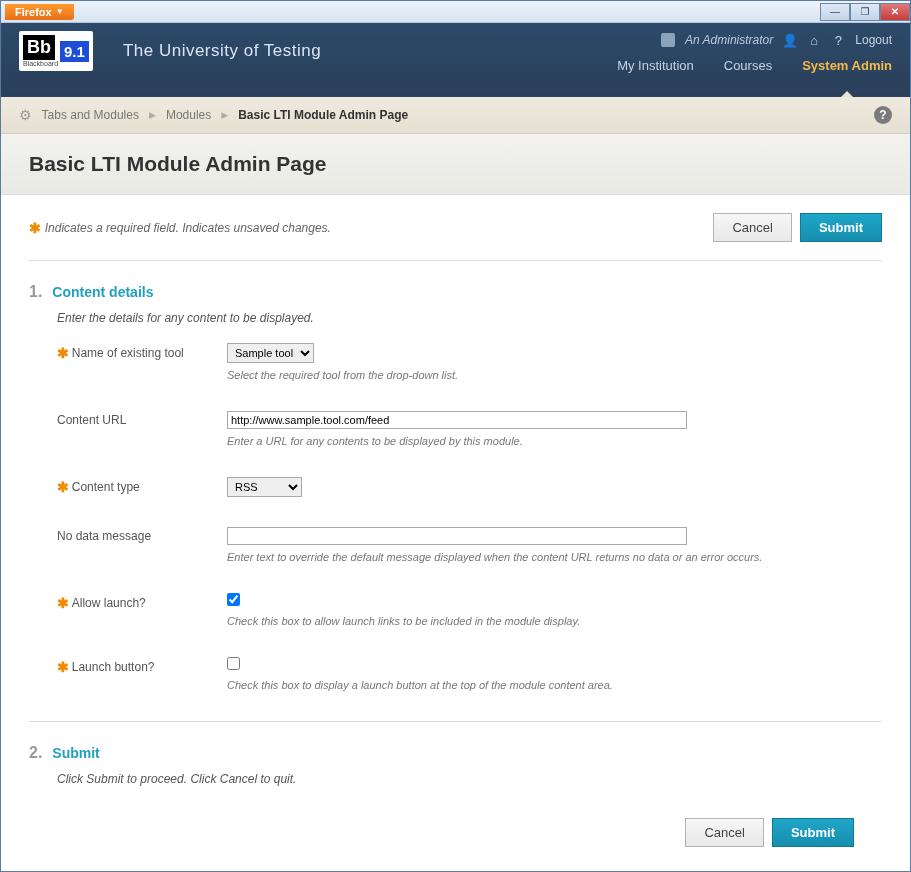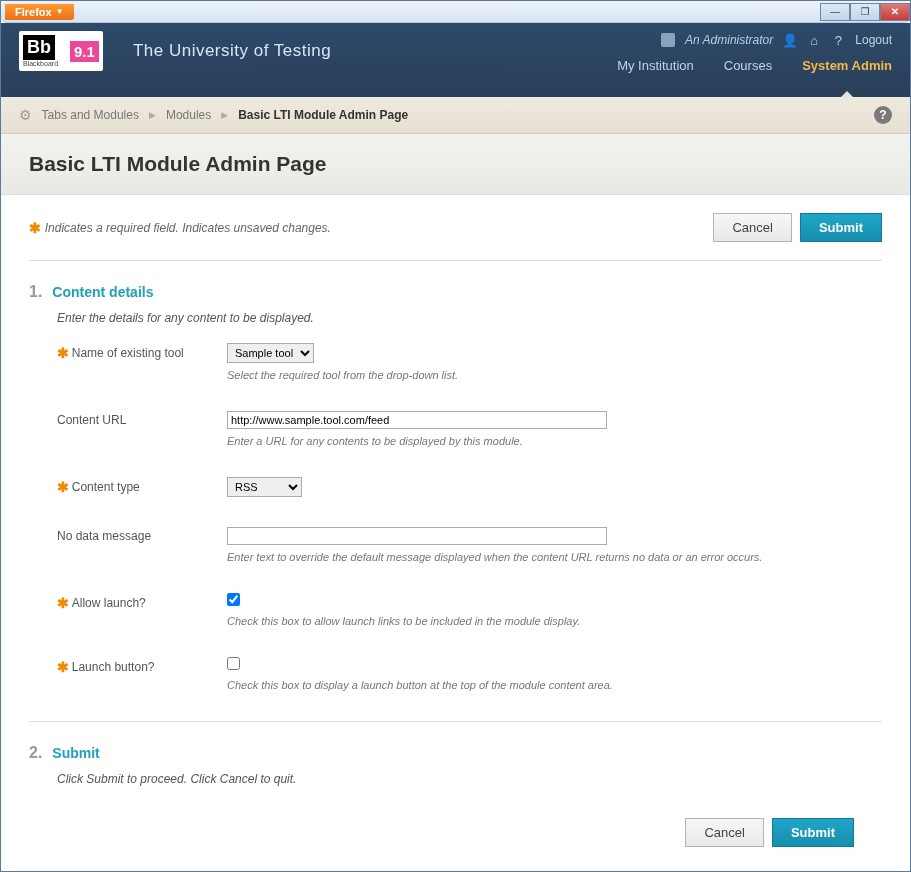--- a/index.html
+++ b/index.html
@@ -1,34 +1,34 @@
 <!DOCTYPE html>
 <html><head>
 <meta charset="utf-8">
 <style>
 * { margin: 0; padding: 0; box-sizing: border-box; }
 body { font-family: Arial, Helvetica, sans-serif; font-size: 12px; background: #f0f0f0; }
 
 .window { width: 911px; height: 872px; background: #fff; display: flex; flex-direction: column; border: 1px solid #5a7aa0; }
 
 
-.os-titlebar { height: 22px; background: linear-gradient(#edf3fb, #d8e4f2); display: flex; justify-content: space-between; align-items: center; border-bottom: 1px solid #b8c6d8; border-radius: 6px; }
+.os-titlebar { height: 22px; background: linear-gradient(#edf3fb, #d8e4f2); display: flex; justify-content: space-between; align-items: center; border-bottom: 1px solid #b8c6d8; }
 .firefox-btn { background: linear-gradient(#ff9a2e, #e8701a); color: #fff; font-size: 11px; font-weight: bold; padding: 2px 10px; border-radius: 0 0 3px 0; margin-left: 4px; display: flex; align-items: center; gap: 4px; cursor: pointer; }
 .firefox-btn .dd { font-size: 8px; }
 .win-controls { display: flex; }
 .win-btn { width: 30px; height: 18px; border: 1px solid #6b87a8; background: linear-gradient(#dce8f5, #c4d5e8); display: flex; align-items: center; justify-content: center; font-size: 10px; color: #374862; cursor: pointer; }
 .win-btn.close { background: linear-gradient(#e07a7a, #c83a3a); color: #fff; font-weight: bold; }
 
 
 .app-header { background: linear-gradient(#2d4a6a, #2a3f5a); color: #fff; padding: 8px 18px 0; height: 74px; position: relative; }
 .brand-row { display: flex; align-items: center; }
 .logo-box { background: #fff; padding: 4px; border-radius: 2px; display: flex; align-items: center; margin-right: 18px; }
 .logo-bb { background: #000; color: #fff; font-weight: bold; font-size: 18px; padding: 2px 4px; display: inline-block; }
 .logo-sub { font-size: 7px; color: #444; text-align: center; }
-.logo-ver { background: #ec4899; color: #fff; font-weight: bold; font-size: 15px; padding: 2px 4px; margin-left: 12px; }
+.logo-ver { background: #1d4ed8; color: #fff; font-weight: bold; font-size: 15px; padding: 2px 4px; margin-left: 2px; }
 .uni-title { color: #d7e6f3; font-size: 17px; letter-spacing: 0.5px; margin-left: 12px; }
 .user-row { position: absolute; right: 18px; top: 10px; display: flex; align-items: center; gap: 10px; color: #b9cbe0; font-style: italic; font-size: 12px; padding-left: 44px; }
 .user-icon { width: 14px; height: 14px; background: #8aa2bc; display: inline-block; border-radius: 2px; }
 .hdr-icon { width: 14px; height: 14px; display: inline-flex; align-items: center; justify-content: center; color: #c4d2e3; font-size: 13px; font-style: normal; }
 .logout { color: #c4d2e3; font-style: normal; cursor: pointer; }
 .topnav { position: absolute; bottom: 0; right: 18px; display: flex; gap: 30px; }
 .topnav a { color: #c4d2e3; text-decoration: none; font-size: 13px; padding-bottom: 24px; position: relative; cursor: pointer; }
 .topnav a.active { color: #f5b94a; font-weight: bold; }
 .topnav a.active::after { content: ''; position: absolute; bottom: 0; left: 50%; transform: translateX(-50%); border: 6px solid transparent; border-bottom-color: #e7e3d6; }
 
@@ -58,21 +58,21 @@
 .section-head { display: flex; align-items: baseline; gap: 10px; margin-bottom: 10px; }
 .section-num { color: #999; font-size: 16px; font-weight: bold; }
 .section-title { color: #21a1bc; font-size: 14px; font-weight: bold; }
 .section-desc { font-style: italic; color: #555; font-size: 12px; margin-bottom: 18px; padding-left: 28px; }
 
 .field-row { display: flex; align-items: flex-start; margin-bottom: 30px; padding-left: 28px; }
 .field-label { width: 170px; color: #555; font-size: 12px; padding-top: 2px; display: flex; align-items: center; gap: 3px; }
 .field-control { flex: 1; }
 .field-control select, .field-control input[type=text] { font-size: 11px; padding: 2px 3px; border: 1px solid #aaa; font-family: inherit; }
 .field-control select { min-width: 75px; }
-.field-control input.long { width: 380px; }
+.field-control input.long { width: 460px; }
 .field-help { font-style: italic; color: #777; font-size: 11px; margin-top: 6px; }
 
 .bottom-btns { display: flex; justify-content: flex-end; gap: 8px; padding: 14px 28px; }
 </style>
 </head>
 <body>
 
 <div class="window">
 
   <div class="os-titlebar">

